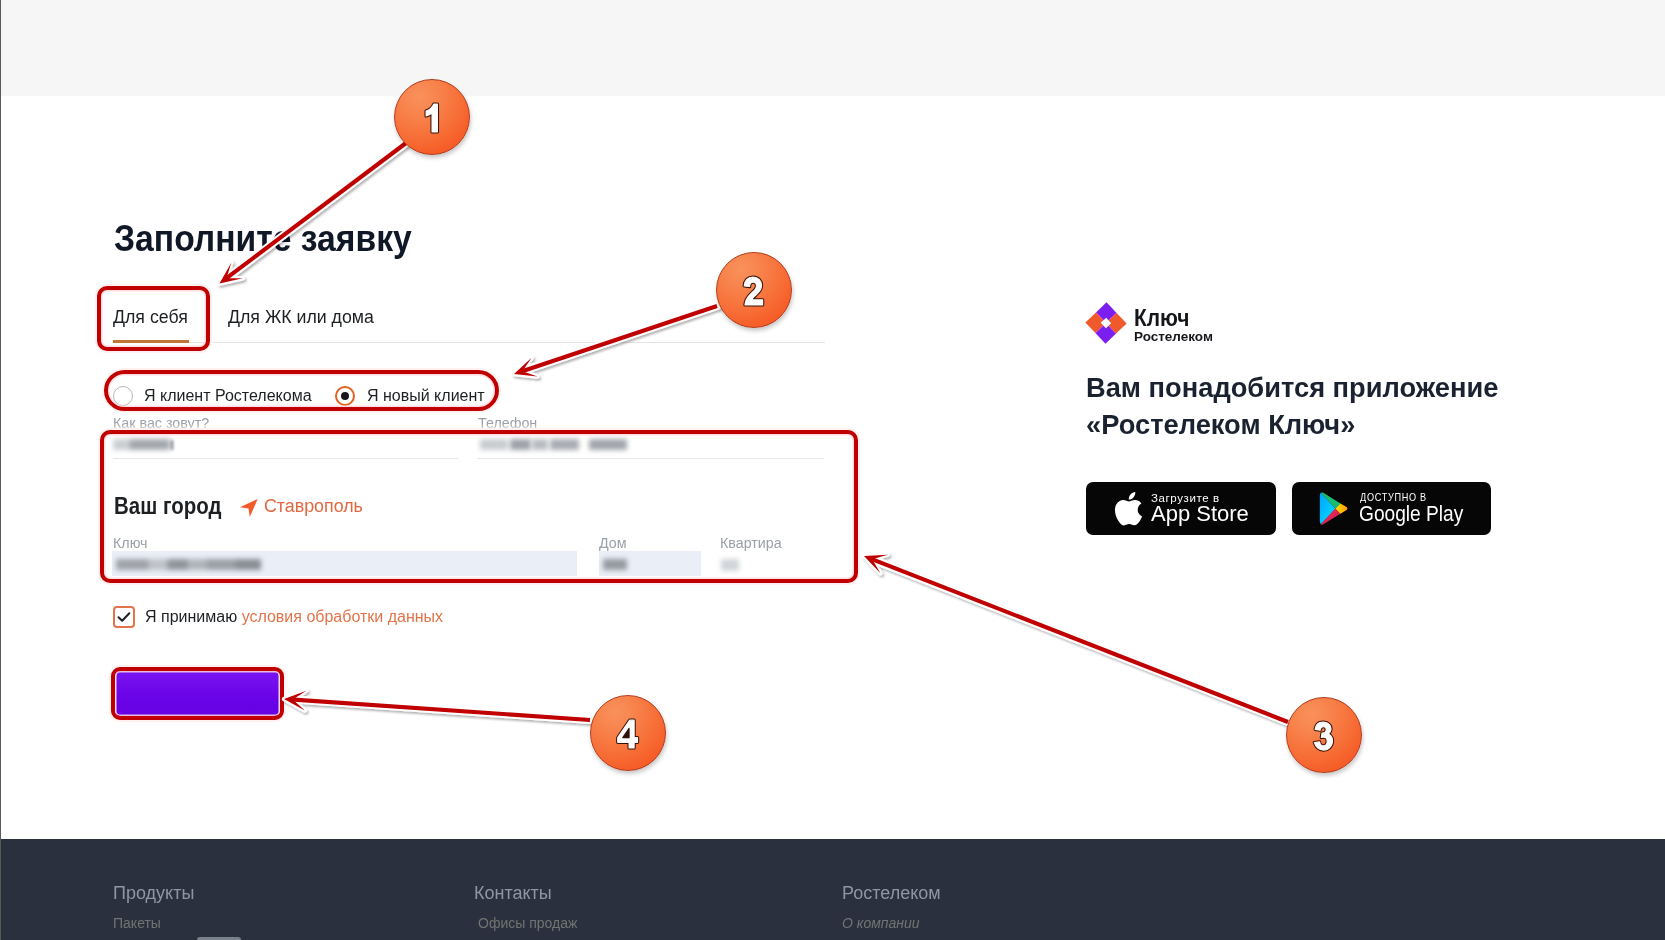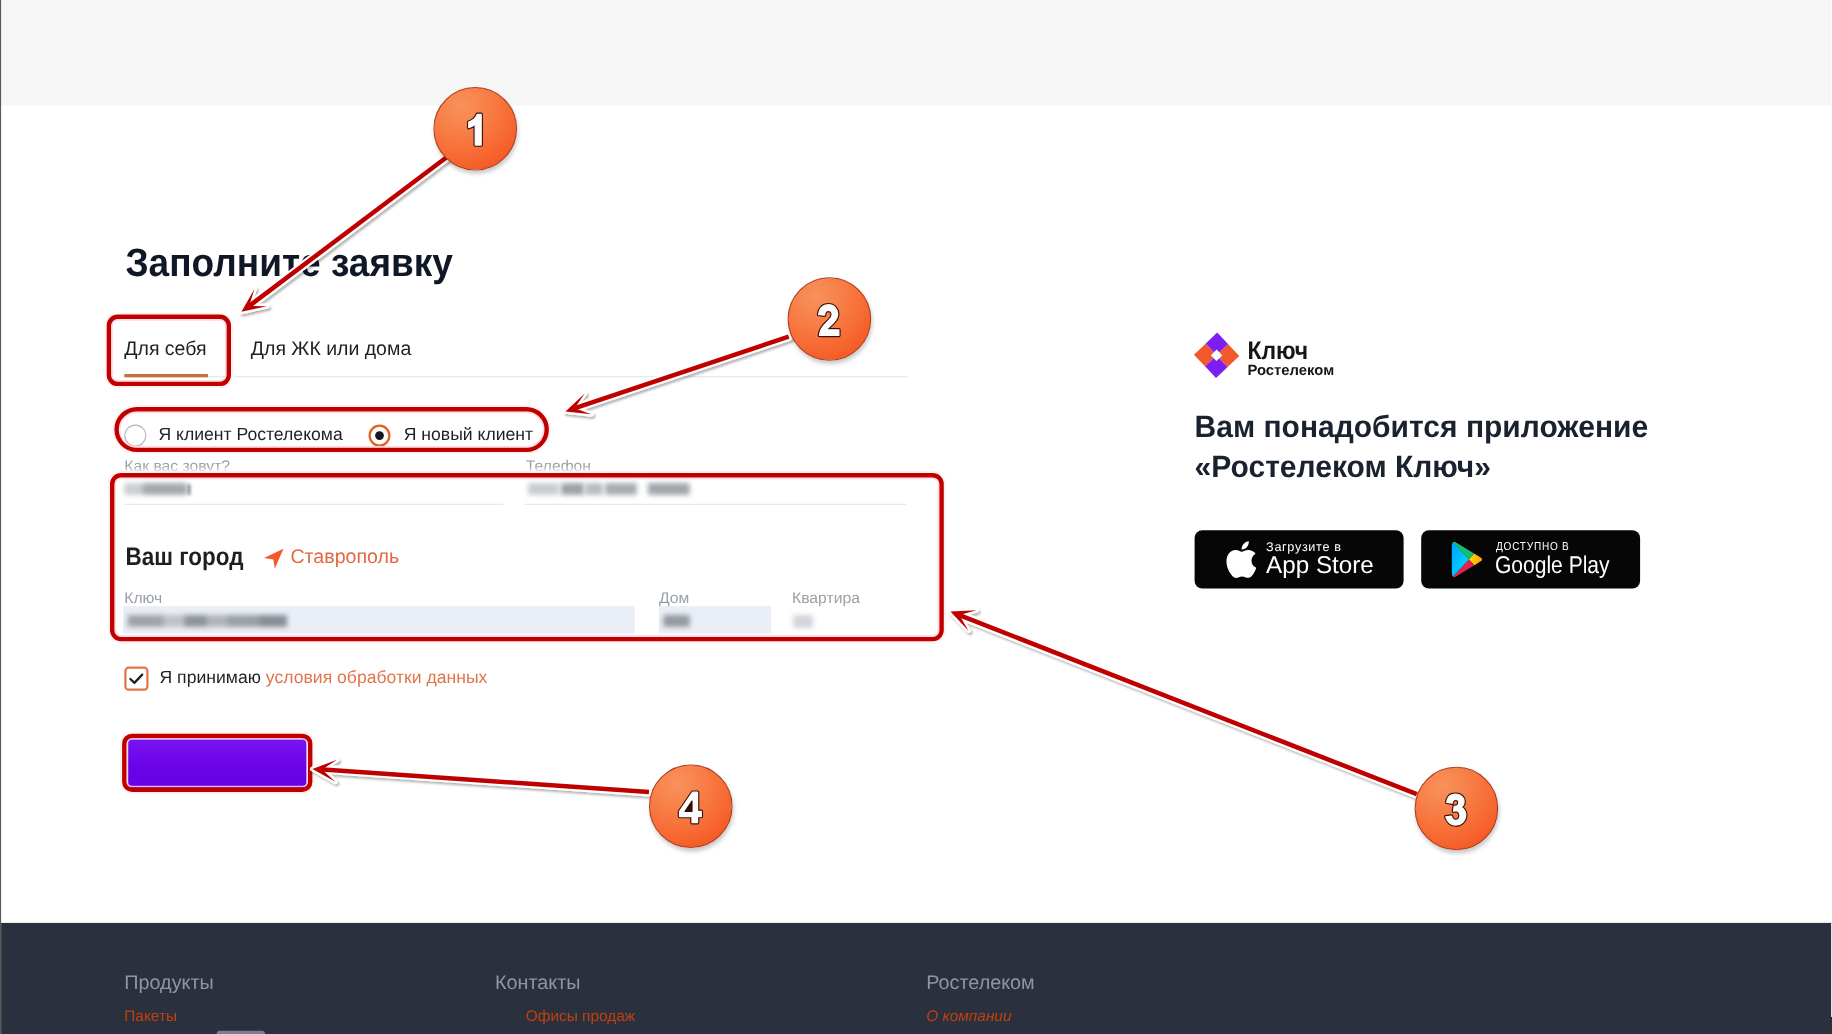--- a/index.html
+++ b/index.html
@@ -69,21 +69,21 @@
   .gplay{left:1292px;top:482px;width:199px;height:53px;}
   .bdg-sm{position:absolute;color:#fff;white-space:nowrap;transform-origin:left top;}
   .bdg-lg{position:absolute;color:#fff;white-space:nowrap;transform-origin:left top;}
   .apple{position:absolute;left:25px;top:8px;width:33px;height:37px;}
   .playicon{position:absolute;left:26px;top:10px;width:33px;height:33px;}
 
   
   .footer{position:absolute;left:1px;top:839px;width:1664px;height:101px;background:#2a303d;}
   .footer-btn{position:absolute;left:197px;top:937px;width:44px;height:6px;border-radius:3px 3px 0 0;background:#79818c;}
   .fcolhead{position:absolute;font-size:18px;color:#8f96a3;white-space:nowrap;}
-  .fcollink{position:absolute;font-size:14px;color:#c2410c;white-space:nowrap;}
+  .fcollink{position:absolute;font-size:14px;color:#737373;white-space:nowrap;}
 
   
   .annrect{position:absolute;border:4px solid #c00000;border-radius:10px;box-sizing:border-box;
            box-shadow:0 0 0 2px rgba(255,240,238,.92), 0 0 4px 3px rgba(255,255,255,.75),
                       inset 0 0 0 1.6px rgba(255,214,222,.85);}
   .circle{position:absolute;width:76px;height:76px;border-radius:50%;
           background:radial-gradient(circle at 33% 22%, #f9915c 0%, #f8834c 25%, #f76c35 58%, #f55722 85%, #f04a19 100%);
           border:1px solid #b23a1b;box-sizing:border-box;
           box-shadow:1px 3px 4px rgba(0,0,0,.22);}
   .cnum{position:absolute;width:76px;height:76px;}
@@ -194,21 +194,21 @@
       <path fill="url(#pg4)" d="M23.8 13.1 L4.1 1.0 C2.9 0.3 1.8 0.4 1.2 1.1 L18.0 19.1 Z"></path>
     </svg>
     <div class="bdg-sm" style="left:68px;top:9px;font-size:10.5px;letter-spacing:.8px;transform:scaleX(.87);">ДОСТУПНО В</div>
     <div class="bdg-lg" style="left:67px;top:19px;font-size:22px;transform:scaleX(.87);">Google Play</div>
   </div>
 
   <div class="footer"></div>
   <div class="footer-btn"></div>
   <div class="fcolhead" style="left:113px;top:883px;">Продукты</div>
   <div class="fcollink" style="left:113px;top:915px;">Пакеты</div>
-  <div class="fcolhead" style="left:450px;top:883px;">Контакты</div>
+  <div class="fcolhead" style="left:474px;top:883px;">Контакты</div>
   <div class="fcollink" style="left:478px;top:915px;">Офисы продаж</div>
   <div class="fcolhead" style="left:842px;top:883px;">Ростелеком</div>
   <div class="fcollink" style="left:842px;top:915px;font-style:italic;">О компании</div>
 
   <div class="annrect" style="left:97px;top:286px;width:113px;height:65px;"></div>
   <div class="annrect" style="left:104px;top:370px;width:395px;height:41px;border-radius:21px;"></div>
   <div class="annrect" style="left:100px;top:430px;width:758px;height:153px;"></div>
   <div class="annrect" style="left:111px;top:667px;width:173px;height:53px;border-radius:9px;"></div>
 
   <svg class="ann" viewBox="0 0 1665 940">

